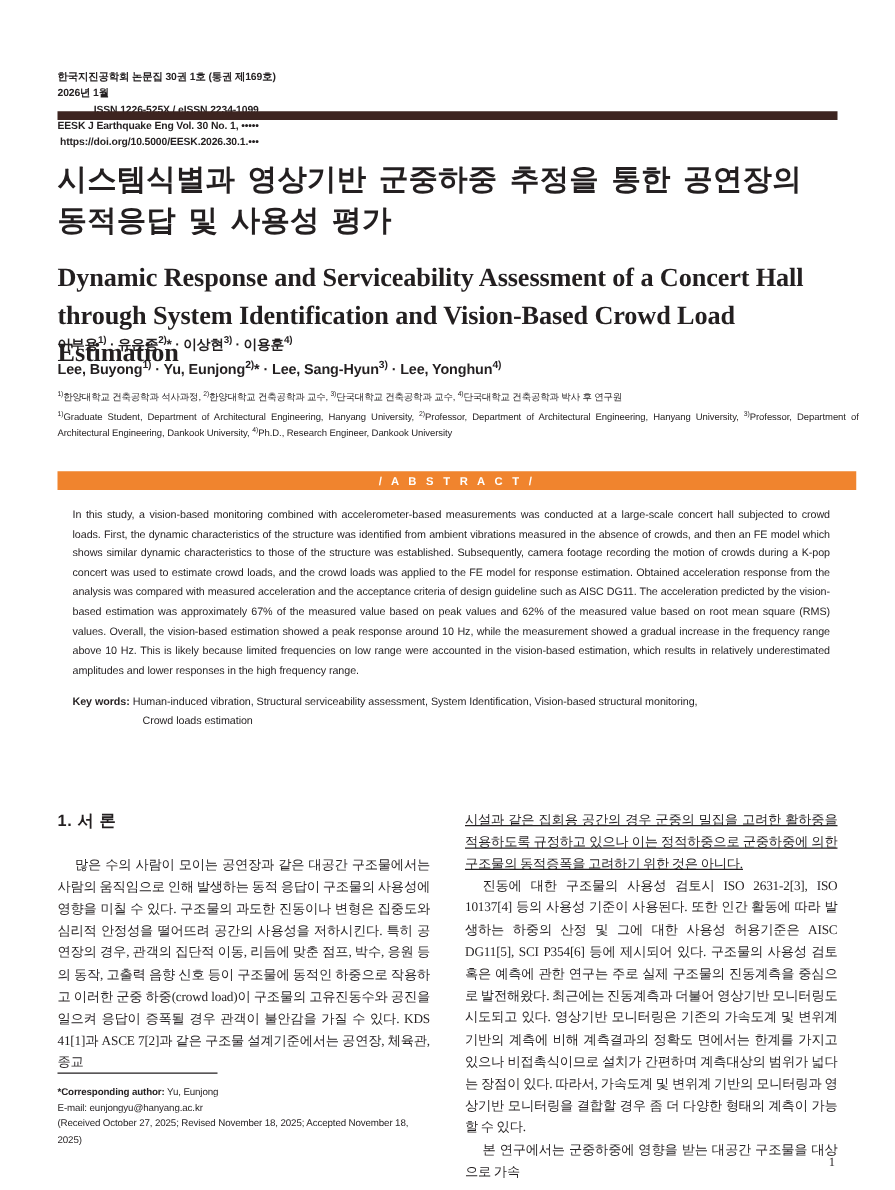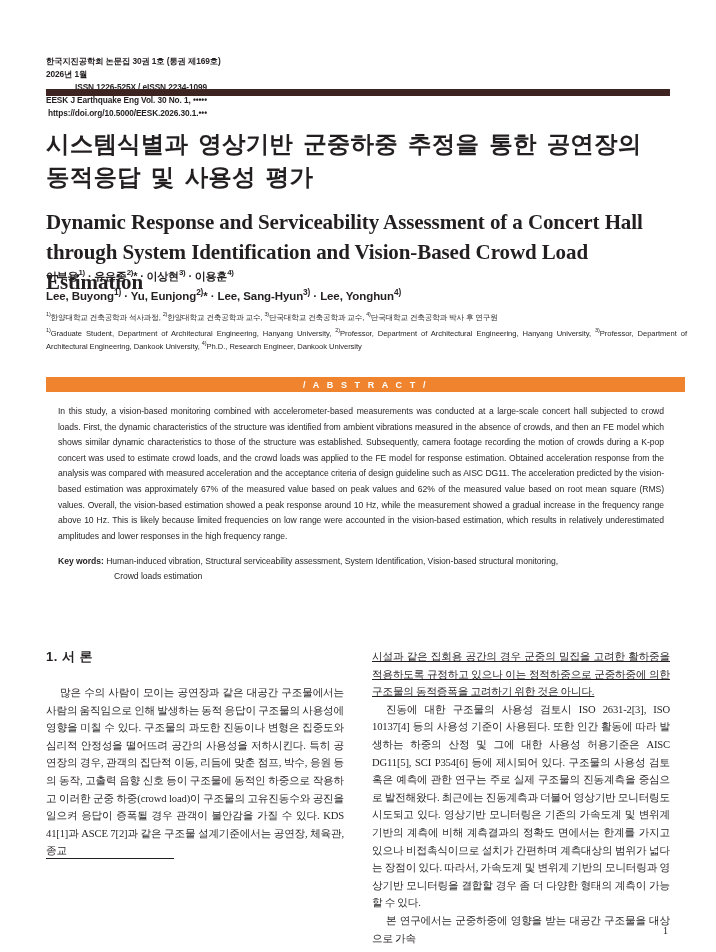--- a/index.html
+++ b/index.html
@@ -265,16 +265,27 @@
     <p class="para">많은 수의 사람이 모이는 공연장과 같은 대공간 구조물에서는 사람의 움직임으로 인해 발생하는 동적 응답이 구조물의 사용성에 영향을 미칠 수 있다. 구조물의 과도한 진동이나 변형은 집중도와 심리적 안정성을 떨어뜨려 공간의 사용성을 저하시킨다. 특히 공연장의 경우, 관객의 집단적 이동, 리듬에 맞춘 점프, 박수, 응원 등의 동작, 고출력 음향 신호 등이 구조물에 동적인 하중으로 작용하고 이러한 군중 하중(crowd load)이 구조물의 고유진동수와 공진을 일으켜 응답이 증폭될 경우 관객이 불안감을 가질 수 있다. KDS 41[1]과 ASCE 7[2]과 같은 구조물 설계기준에서는 공연장, 체육관, 종교</p>
   </div>
 
   <div class="col col-right">
     <p class="para noindent">시설과 같은 집회용 공간의 경우 군중의 밀집을 고려한 활하중을 적용하도록 규정하고 있으나 이는 정적하중으로 군중하중에 의한 구조물의 동적증폭을 고려하기 위한 것은 아니다.</p>
     <p class="para">진동에 대한 구조물의 사용성 검토시 ISO 2631-2[3], ISO 10137[4] 등의 사용성 기준이 사용된다. 또한 인간 활동에 따라 발생하는 하중의 산정 및 그에 대한 사용성 허용기준은 AISC DG11[5], SCI P354[6] 등에 제시되어 있다. 구조물의 사용성 검토 혹은 예측에 관한 연구는 주로 실제 구조물의 진동계측을 중심으로 발전해왔다. 최근에는 진동계측과 더불어 영상기반 모니터링도 시도되고 있다. 영상기반 모니터링은 기존의 가속도계 및 변위계 기반의 계측에 비해 계측결과의 정확도 면에서는 한계를 가지고 있으나 비접촉식이므로 설치가 간편하며 계측대상의 범위가 넓다는 장점이 있다. 따라서, 가속도계 및 변위계 기반의 모니터링과 영상기반 모니터링을 결합할 경우 좀 더 다양한 형태의 계측이 가능할 수 있다.</p>
     <p class="para">본 연구에서는 군중하중에 영향을 받는 대공간 구조물을 대상으로 가속</p>
   </div>
 
   <div class="fn-rule"></div>
+  <div class="footnote">
+    <div>
+      <span class="fn-strong">*Corresponding author:</span>
+      <span>Yu, Eunjong</span>
+    </div>
+    <div>
+      <span>E-mail:</span>
+      <span>eunjongyu@hanyang.ac.kr</span>
+    </div>
+    <div>(Received October 27, 2025; Revised November 18, 2025; Accepted November 18, 2025)</div>
+  </div>
 
   <div class="folio">1</div>
 
 </div>
 
 </body></html>

